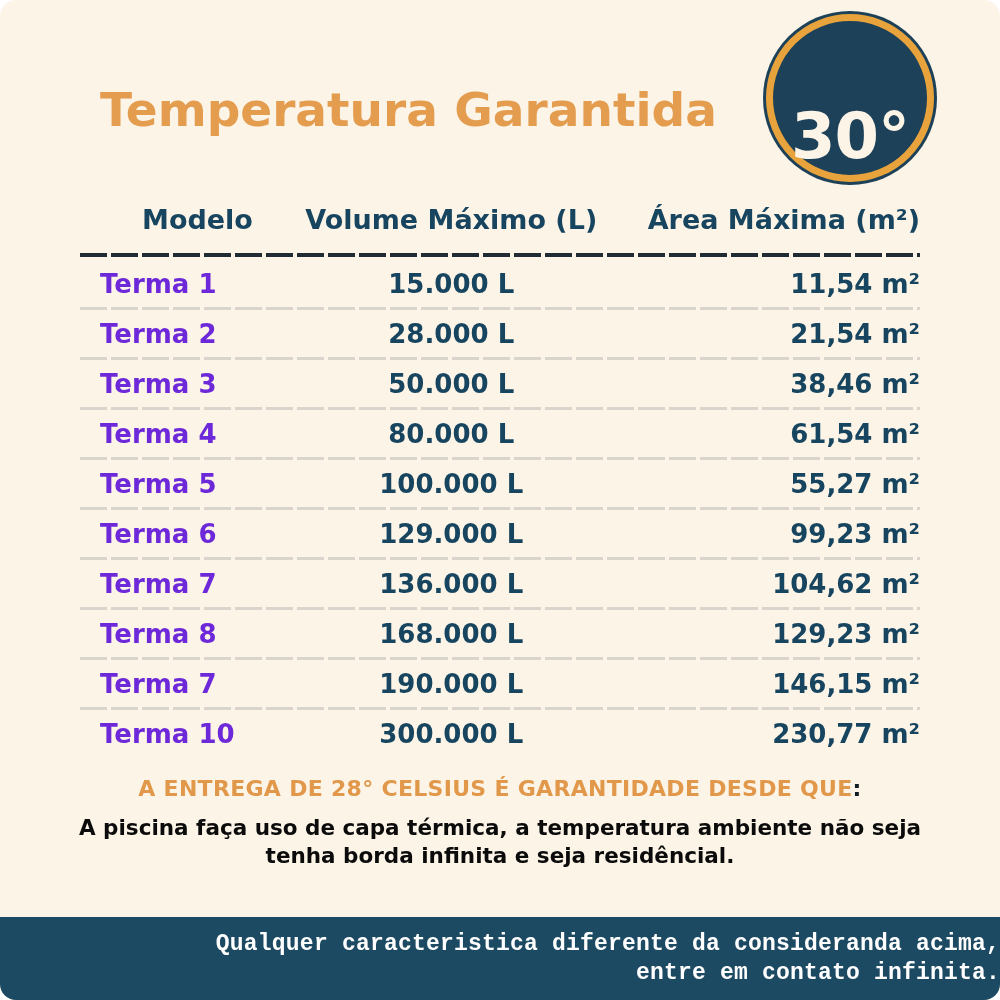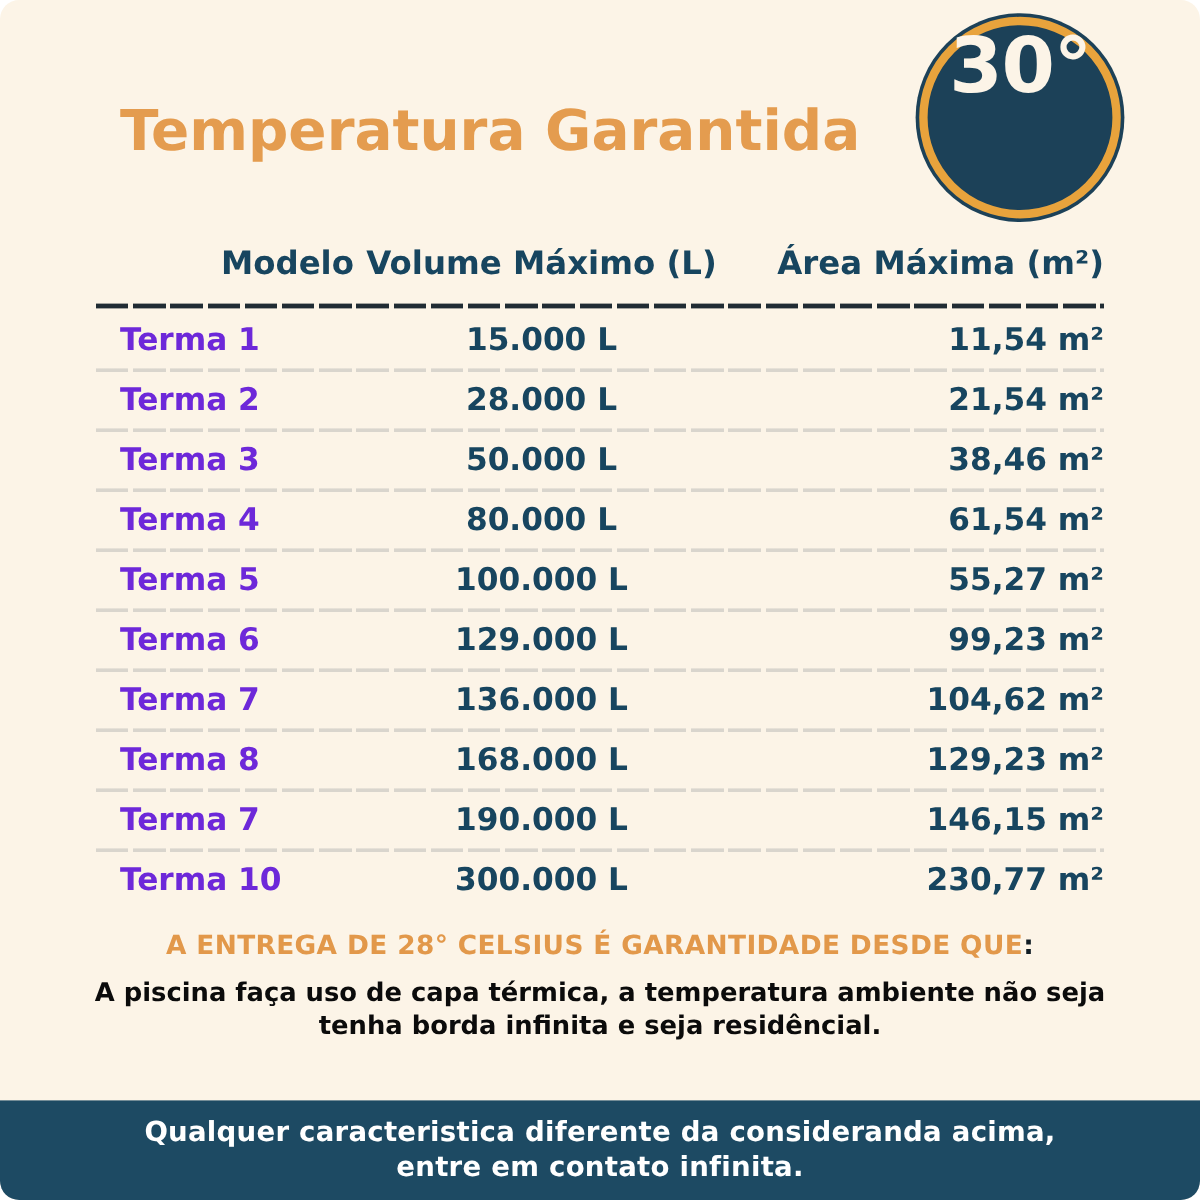--- a/index.html
+++ b/index.html
@@ -14,31 +14,31 @@
     position:absolute;left:100px;top:82px;
     font-size:47px;font-weight:bold;color:#e49c4f;letter-spacing:0px;
     white-space:nowrap;
   }
   .badge{
     position:absolute;left:766px;top:14px;width:168px;height:168px;
     box-sizing:border-box;border-radius:50%;
     background:#1c4158;border:7px solid:#e8a33c;
     border:7px solid #e8a33c;
     box-shadow:0 0 0 3px #1c4158;
-    display:flex;align-items:flex-start;justify-content:center;
+    display:flex;align-items:flex-end;justify-content:center;
   }
   .badge-text{
     color:#fcf4e7;font-size:64px;font-weight:bold;letter-spacing:-1px;
     transform:translateY(-2px);
   }
   
   .spec-table{position:absolute;left:80px;top:198px;width:840px;}
   .thead,.tr{display:grid;grid-template-columns:215px 1fr 1fr;align-items:center;}
   .thead{height:42px;color:#17455f;font-size:27px;font-weight:bold;}
-  .th-model{padding-left:20px;text-align:right;}
+  .th-model{padding-left:20px;text-align:center;}
   .th-volume{text-align:center;}
   .th-area{text-align:right;}
   .thick-divider{
     height:4px;margin-top:13px;
     background:repeating-linear-gradient(90deg,#202b33 0 27px,transparent 27px 31px);
   }
   .tbody{margin-top:3px;}
   .tr{height:47px;font-size:26px;font-weight:bold;}
   .td-model{color:#6d28d9;padding-left:20px;}
   .td-volume{color:#17455f;text-align:center;}
@@ -49,21 +49,21 @@
   }
   
   .notes{position:absolute;left:0;top:776px;width:1000px;text-align:center;}
   .note-heading{font-size:22px;font-weight:bold;color:#e2984a;letter-spacing:0.3px;}
   .note-colon{color:#101c24;}
   .note-body{margin-top:13px;font-size:21.5px;font-weight:bold;color:#0b0b0b;line-height:28px;}
   
   .footer-bar{
     position:absolute;left:0;bottom:0;width:1000px;height:83px;
     background:#1d4a63;
-    display:flex;flex-direction:column;align-items:center;justify-content:center;
+    display:flex;flex-direction:column;align-items:flex-end;justify-content:center;font-family:Liberation Mono, monospace;
   }
   .footer-line{color:#ffffff;font-size:23px;font-weight:bold;line-height:29px;letter-spacing:0.2px;}
 </style>
 </head>
 <body>
 
 <div class="page">
 
   <div class="title">Temperatura Garantida</div>
 

